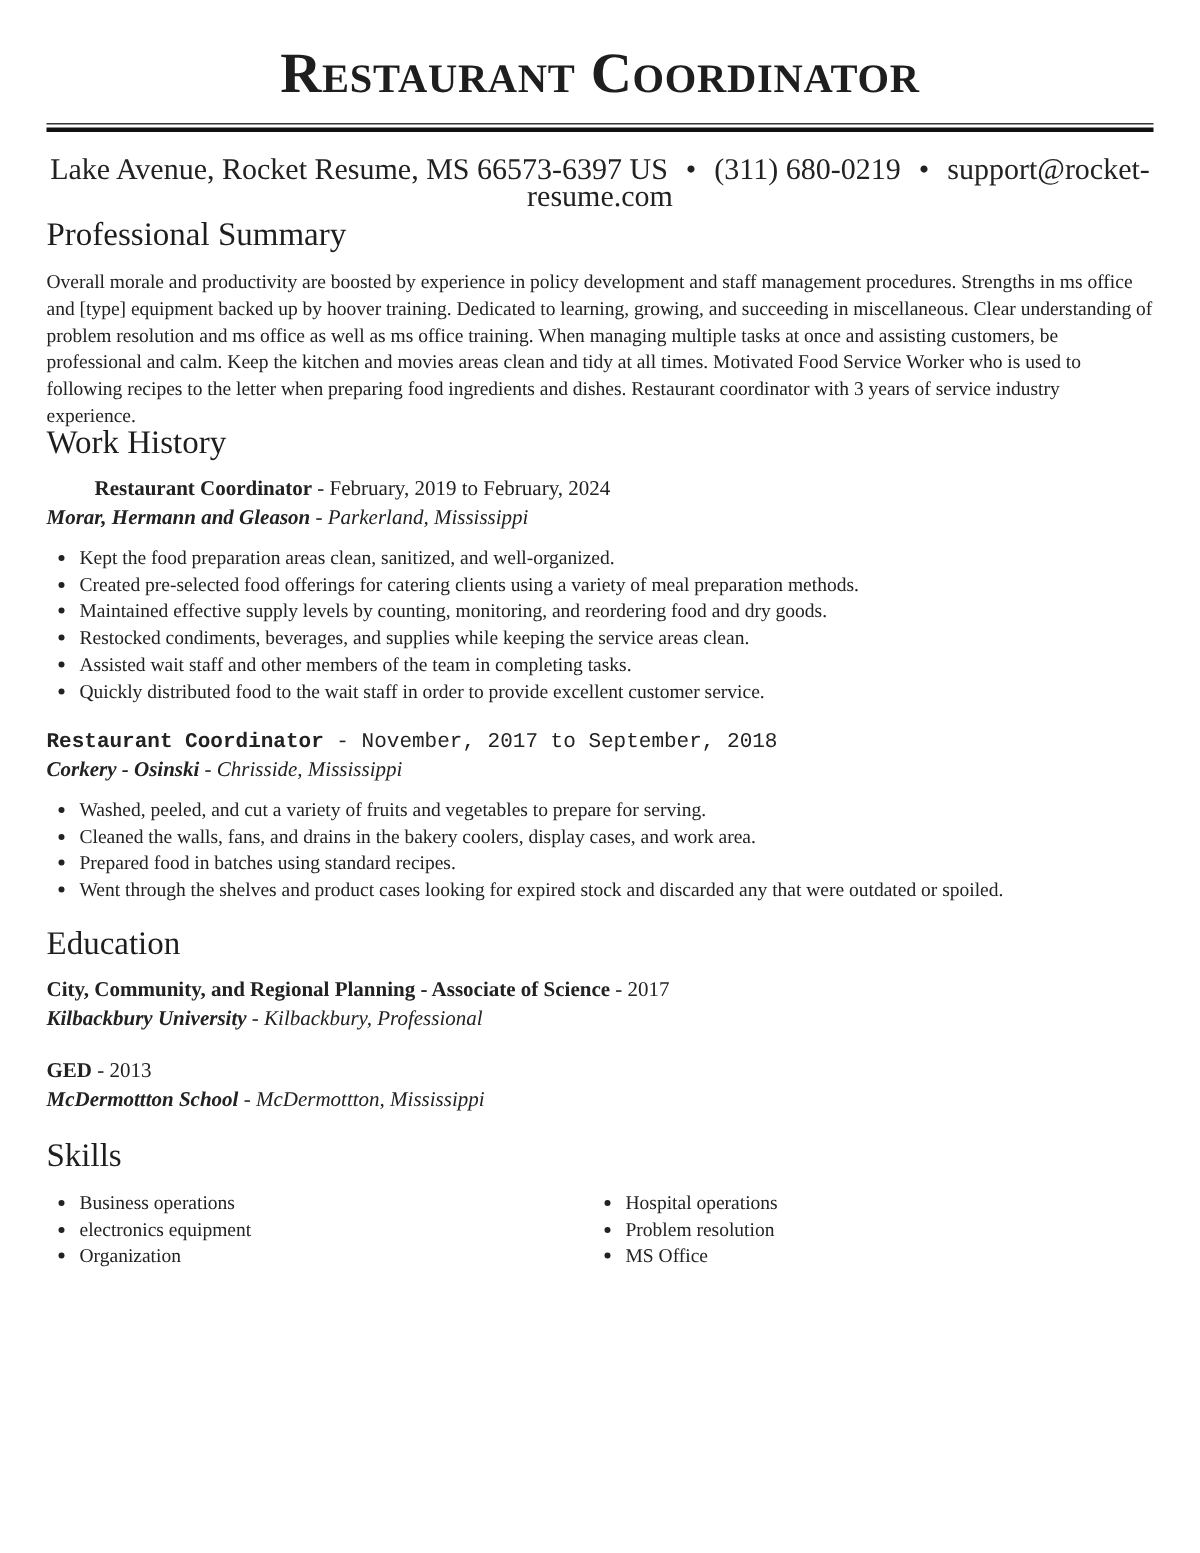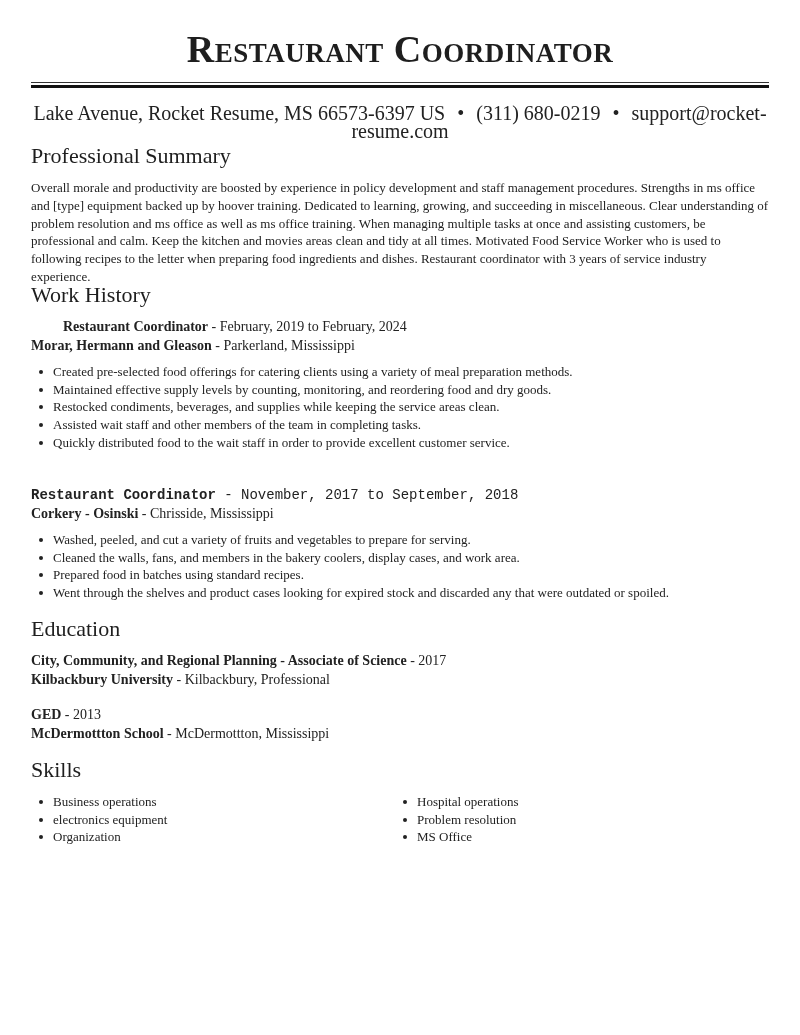--- a/index.html
+++ b/index.html
@@ -32,21 +32,21 @@
     .section-title {
       position: absolute; left: 0;
       font-size: 22px; font-weight: normal; line-height: 26px; color: #1e1e1e;
     }
     .para {
       position: absolute; left: 0; width: 738px;
       font-size: 13px; line-height: 17.8px; color: #222;
     }
     .job-line { position: absolute; left: 0; font-size: 14px; line-height: 18px; white-space: nowrap; }
     .job-line b { font-weight: bold; }
-    .emp-line { position: absolute; left: 0; font-size: 14px; line-height: 18px; white-space: nowrap; }
+    .emp-line { position: absolute; left: 0; font-size: 14px; line-height: 18px; font-style: italic; white-space: nowrap; }
     .emp-line b { font-weight: bold; }
     ul.bullets {
       position: absolute; left: 0; list-style: none;
       font-size: 13px; line-height: 17.7px;
     }
     ul.bullets li { position: relative; padding-left: 22px; white-space: nowrap; }
     ul.bullets li::before {
       content: ""; position: absolute; left: 8px; top: 7px;
       width: 4px; height: 4px; border-radius: 50%; background: #222;
     }
@@ -79,36 +79,37 @@
 
   <h2 class="section-title" style="top:282px;">Work History</h2>
 
   <div class="job-line" style="top:318px;margin-left:32px;">
     <b>Restaurant Coordinator</b><span> - February, 2019 to February, 2024</span>
   </div>
   <div class="emp-line" style="top:337px;">
     <b>Morar, Hermann and Gleason</b><span> - Parkerland, Mississippi</span>
   </div>
   <ul class="bullets" style="top:363px;">
+    <li>Kept the food preparation areas clean, sanitized, and well-organized.</li>
     <li>Created pre-selected food offerings for catering clients using a variety of meal preparation methods.</li>
     <li>Maintained effective supply levels by counting, monitoring, and reordering food and dry goods.</li>
     <li>Restocked condiments, beverages, and supplies while keeping the service areas clean.</li>
     <li>Assisted wait staff and other members of the team in completing tasks.</li>
     <li>Quickly distributed food to the wait staff in order to provide excellent customer service.</li>
   </ul>
 
   <div class="job-line" style="top:486px;font-family:Liberation Mono, monospace;">
     <b>Restaurant Coordinator</b><span> - November, 2017 to September, 2018</span>
   </div>
   <div class="emp-line" style="top:505px;">
     <b>Corkery - Osinski</b><span> - Chrisside, Mississippi</span>
   </div>
   <ul class="bullets" style="top:531px;">
     <li>Washed, peeled, and cut a variety of fruits and vegetables to prepare for serving.</li>
-    <li>Cleaned the walls, fans, and members in the bakery coolers, display cases, and work area.</li>
+    <li>Cleaned the walls, fans, and drains in the bakery coolers, display cases, and work area.</li>
     <li>Prepared food in batches using standard recipes.</li>
     <li>Went through the shelves and product cases looking for expired stock and discarded any that were outdated or spoiled.</li>
   </ul>
 
   <h2 class="section-title" style="top:616px;">Education</h2>
 
   <div class="job-line" style="top:652px;">
     <b>City, Community, and Regional Planning - Associate of Science</b><span> - 2017</span>
   </div>
   <div class="emp-line" style="top:671px;">

